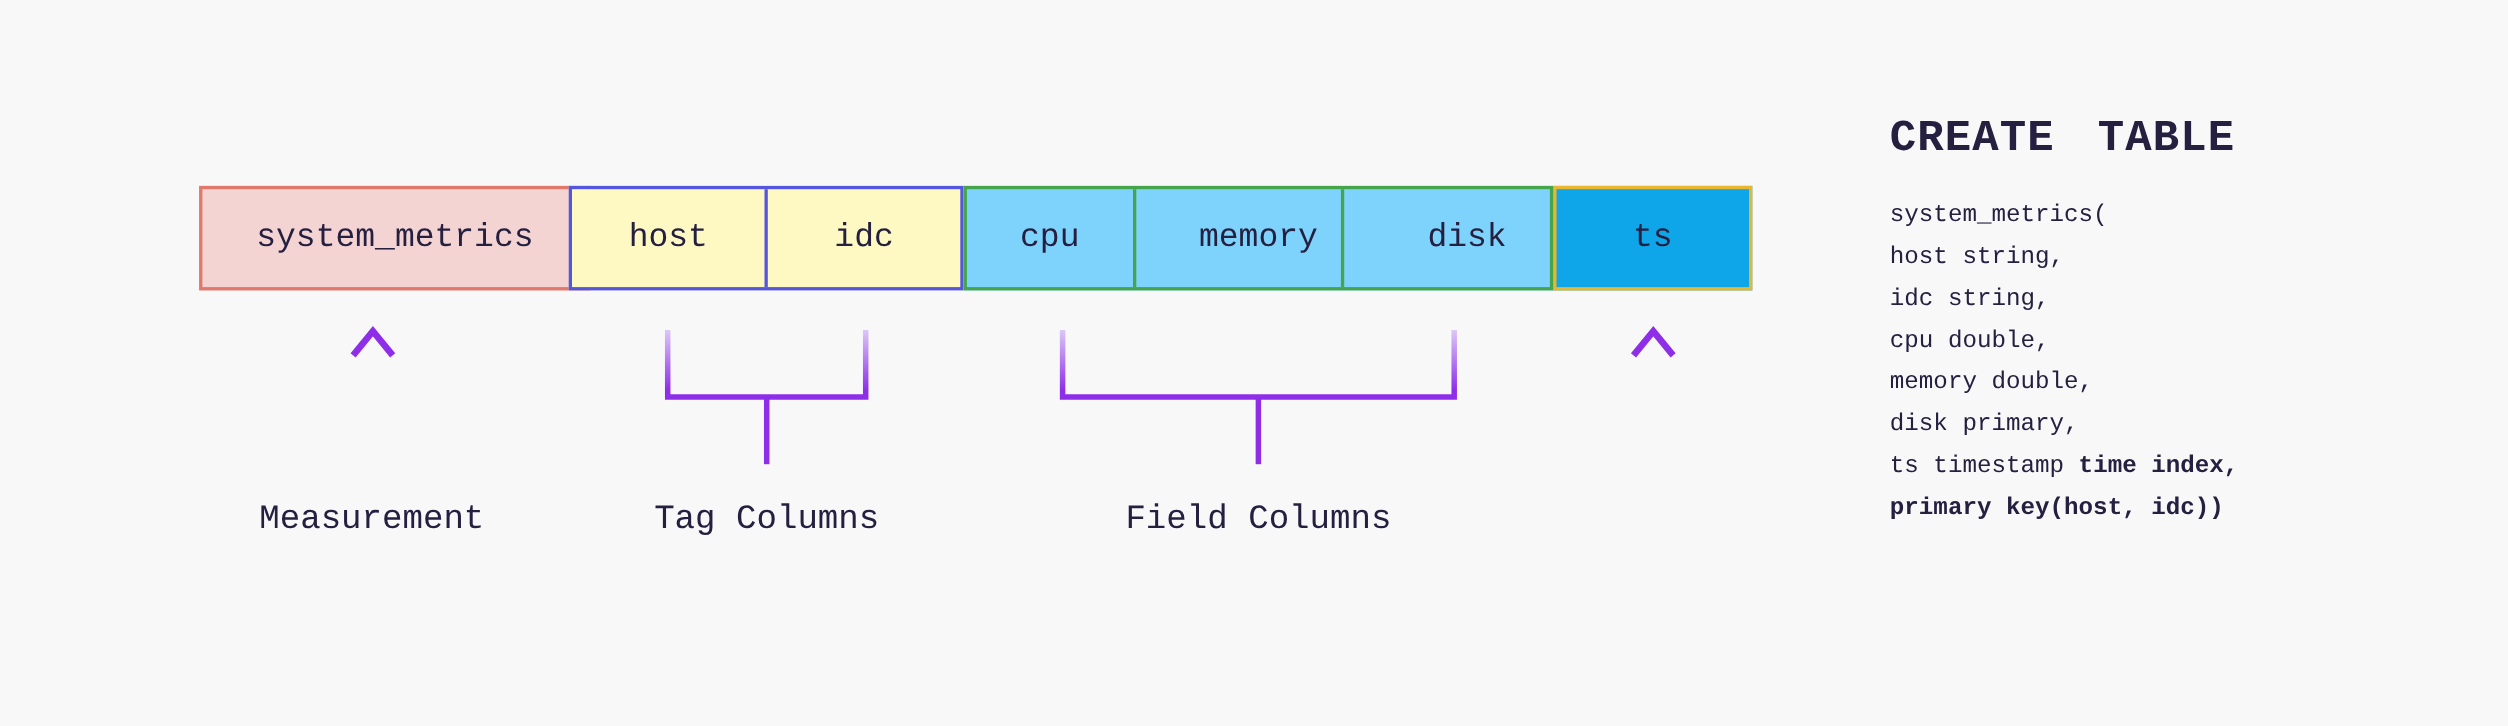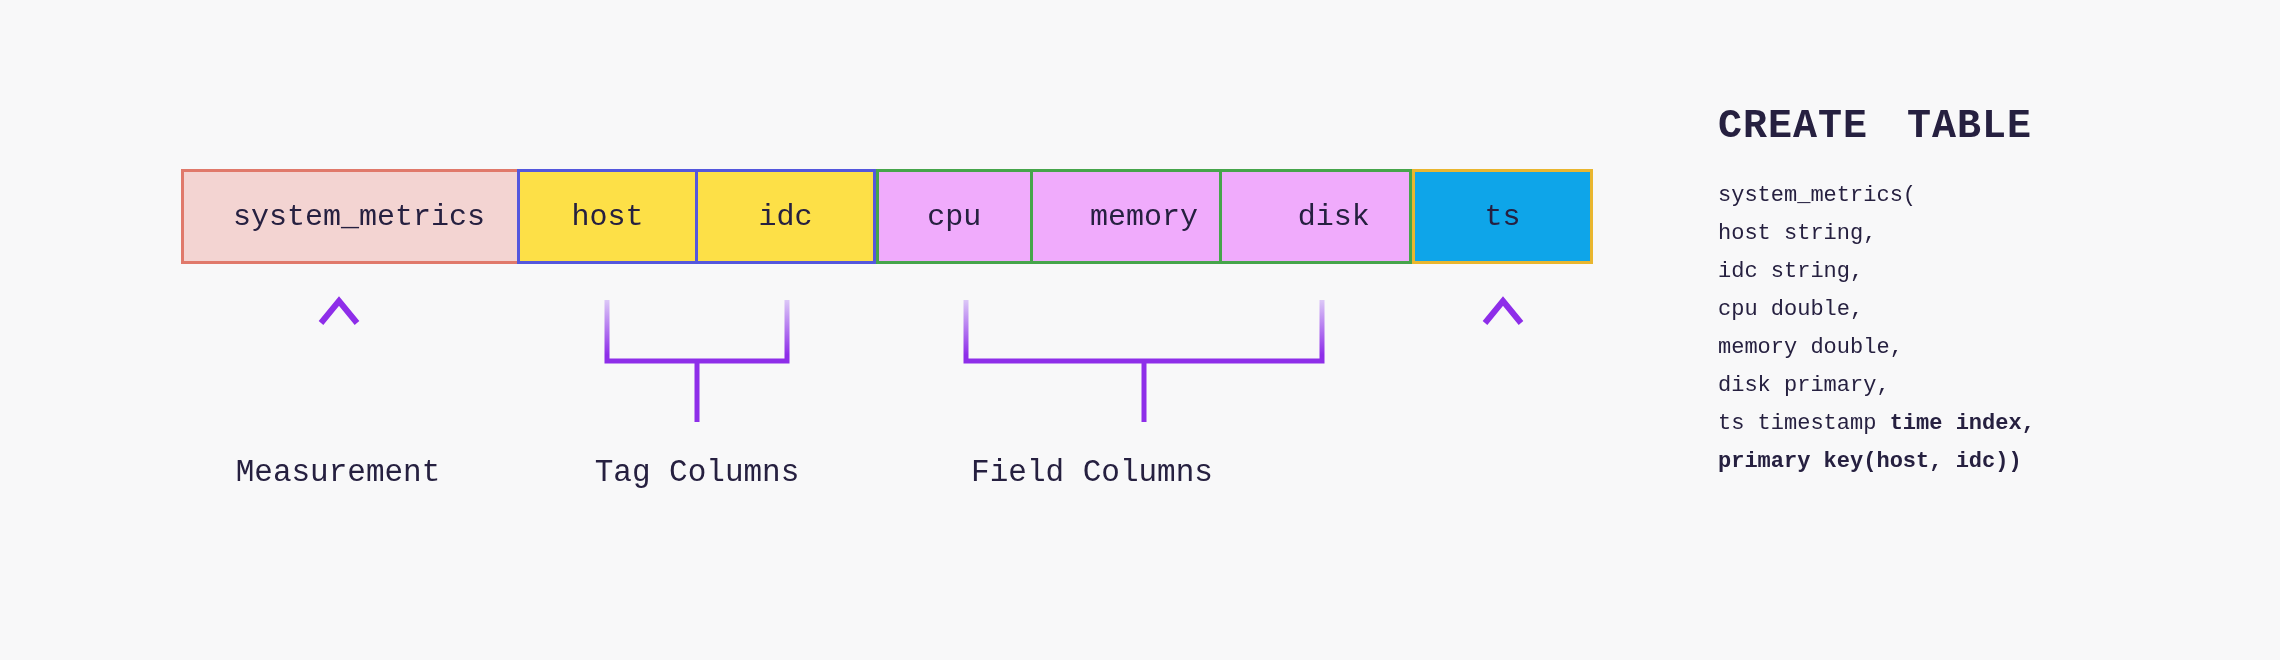--- a/index.html
+++ b/index.html
@@ -20,36 +20,36 @@
     border:3px solid;
   }
   .group .cell{
     flex:1;
     display:flex;align-items:center;justify-content:center;
     font-size:30px;
     white-space:nowrap;
   }
   .group .cell + .cell{border-left:3px solid;}
   .g-measurement{left:161px;width:356px;background:#f3d4d2;border-color:#e0796b;margin-left:20px;}
-  .g-tags{left:517px;width:359px;background:#fde047;border-color:#5457dd;}
+  .g-tags{left:517px;width:359px;background:#fef9c3;border-color:#5457dd;}
   .g-tags .cell + .cell{border-color:#5457dd;}
-  .g-fields{left:876px;width:536px;background:#f0abfc;border-color:#46a54b;}
+  .g-fields{left:876px;width:536px;background:#7dd3fc;border-color:#46a54b;}
   .g-fields .cell + .cell{border-color:#46a54b;padding-left:36px;}
   .g-time{left:1412px;width:181px;background:#0ea5e9;border-color:#e9b62f;}
   
   .annot{position:absolute;left:0;top:0;pointer-events:none;}
   
   .row-label{
     position:absolute;top:452px;height:40px;
     display:flex;align-items:center;justify-content:center;
     font-size:31px;white-space:nowrap;
   }
   .lbl-measurement{left:188px;width:300px;}
   .lbl-tags{left:547px;width:300px;}
-  .lbl-fields{left:917px;width:350px;}
+  .lbl-fields{left:969px;width:350px;}
   .lbl-time{left:1353px;width:300px;}
   
   .sql{
     position:absolute;left:1718px;top:104px;width:540px;
   }
   .sql-title{
     font-size:40px;font-weight:bold;
     word-spacing:14px;
     margin-bottom:28px;
     letter-spacing:1px;

